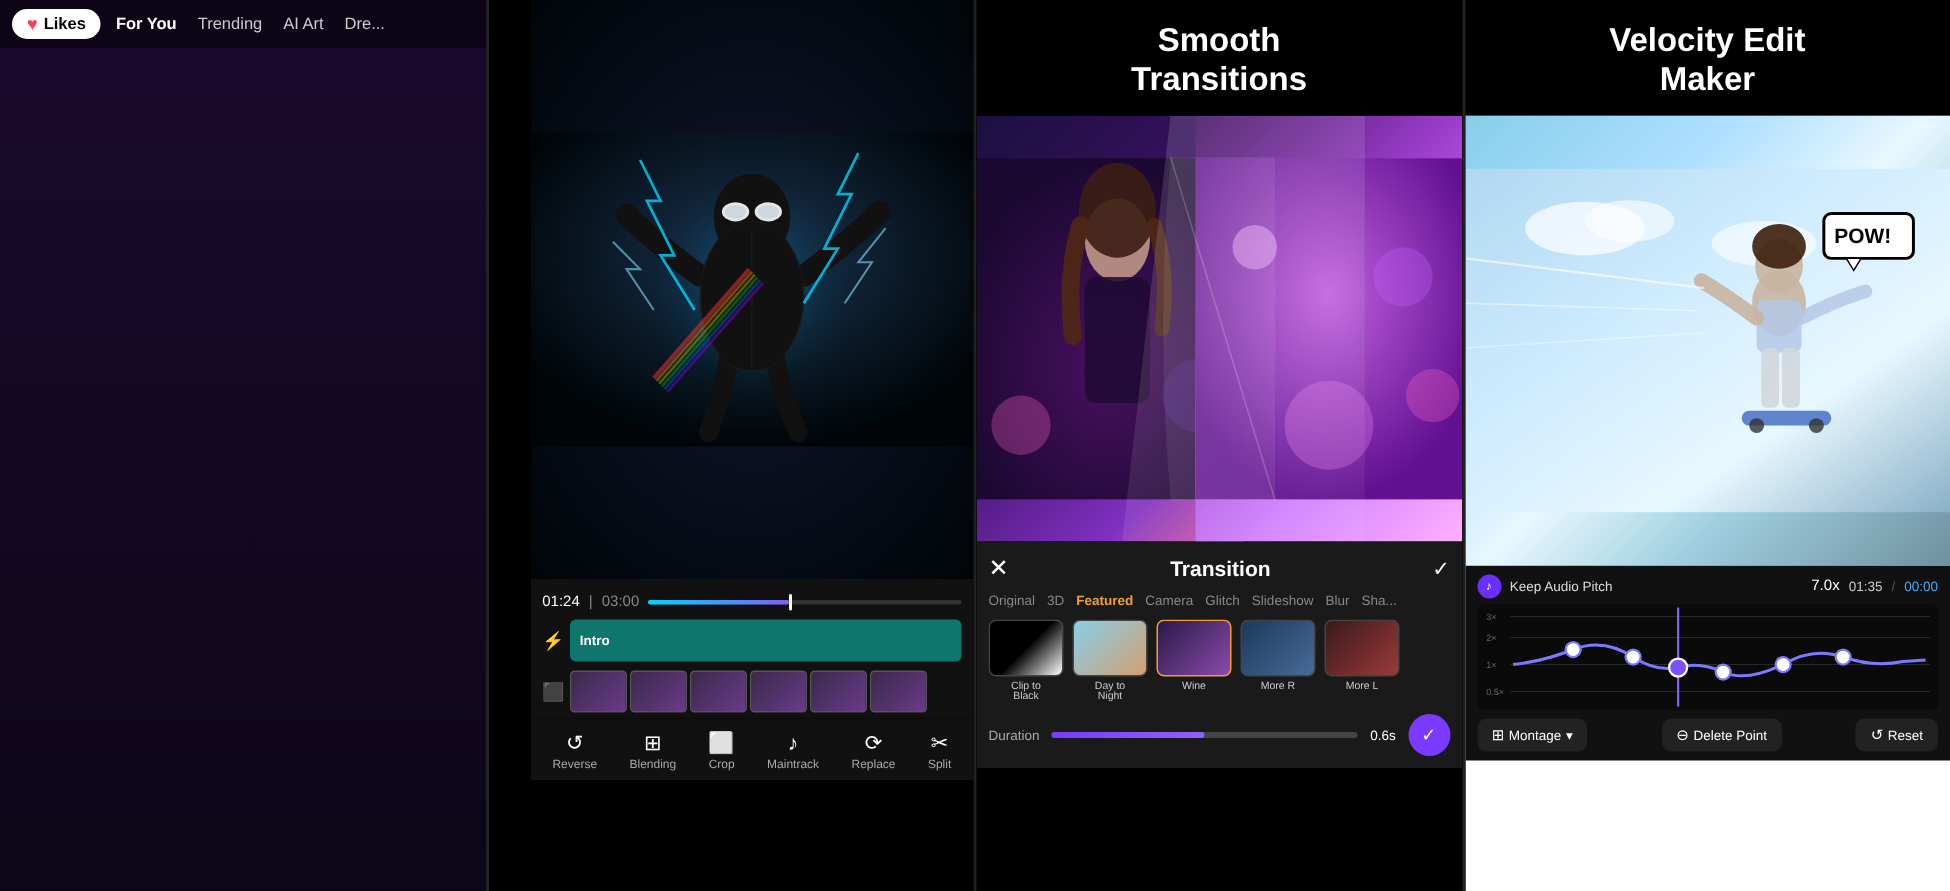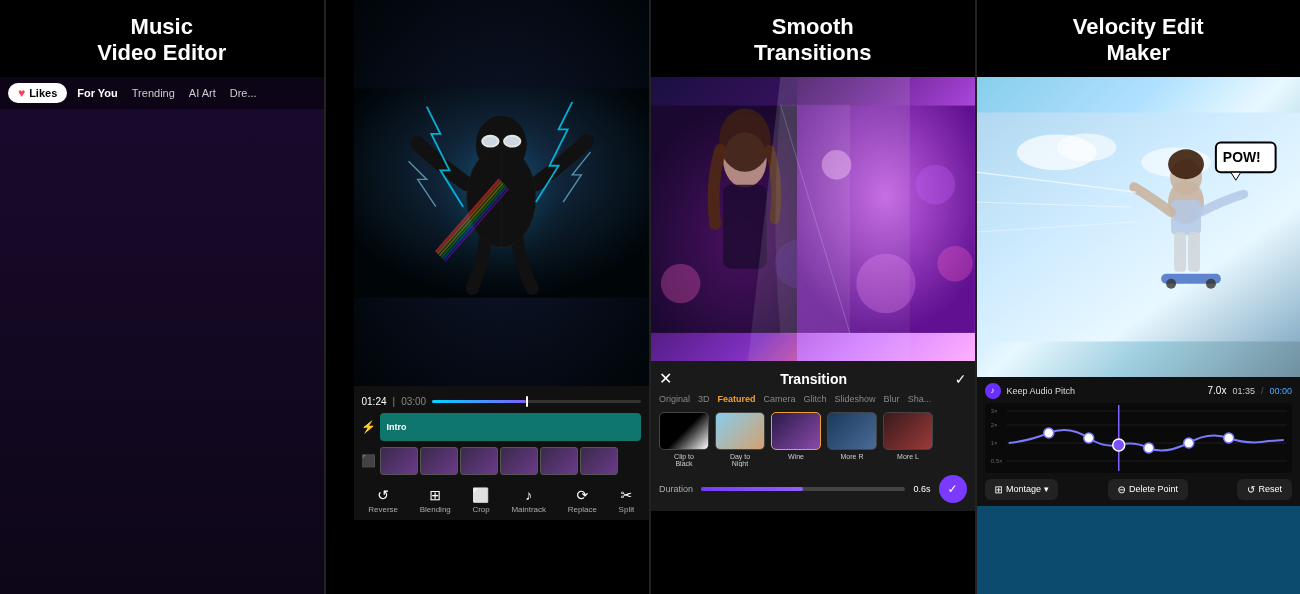--- a/index.html
+++ b/index.html
@@ -341,21 +341,21 @@
       display: flex;
       align-items: center;
       justify-content: center;
       color: #fff;
       font-size: 12px;
     }
 
     
     .panel4-bg {
       flex: 1;
-      background: #0c4a6e;
+      background: #ffffff;
       position: relative;
       overflow: hidden;
     }
     .skater-scene {
       width: 100%;
       height: 58%;
       background: linear-gradient(135deg, #87ceeb 0%, #b0e0ff 30%, #e8f8ff 50%, #a0d0e0 70%, #7090a0 100%);
       position: relative;
       overflow: hidden;
     }
@@ -445,21 +445,20 @@
       right: 0;
       height: 40%;
       background: linear-gradient(to top, rgba(0,0,0,0.6) 0%, transparent 100%);
       pointer-events: none;
     }
   </style>
 </head>
 <body>
 
 <div class="panel">
-  <div class="panel-title">Music<br>Video Editor</div>
   <div class="panel1-bg">
     <div class="tab-bar">
       <div class="tab-likes">
         <span class="heart">♥</span>
         <span>Likes</span>
       </div>
       <span class="tab-item tab-active">For You</span>
       <span class="tab-item">Trending</span>
       <span class="tab-item">AI Art</span>
       <span class="tab-item">Dre...</span>

